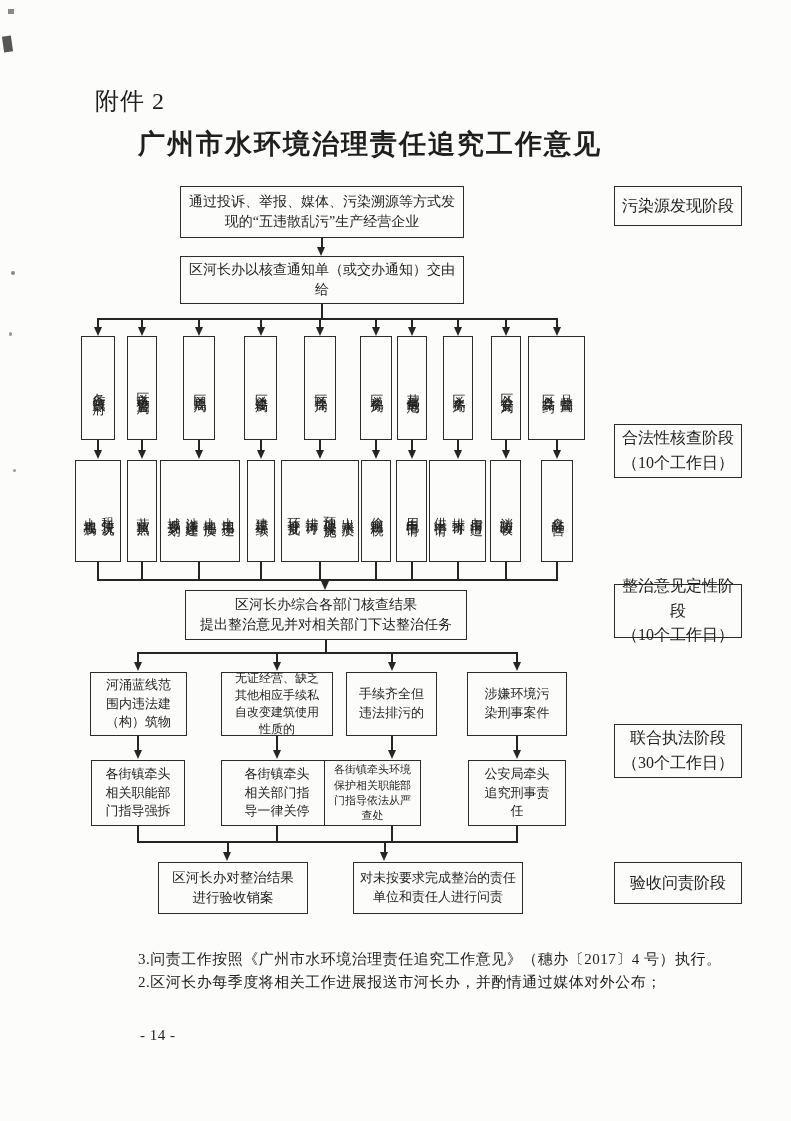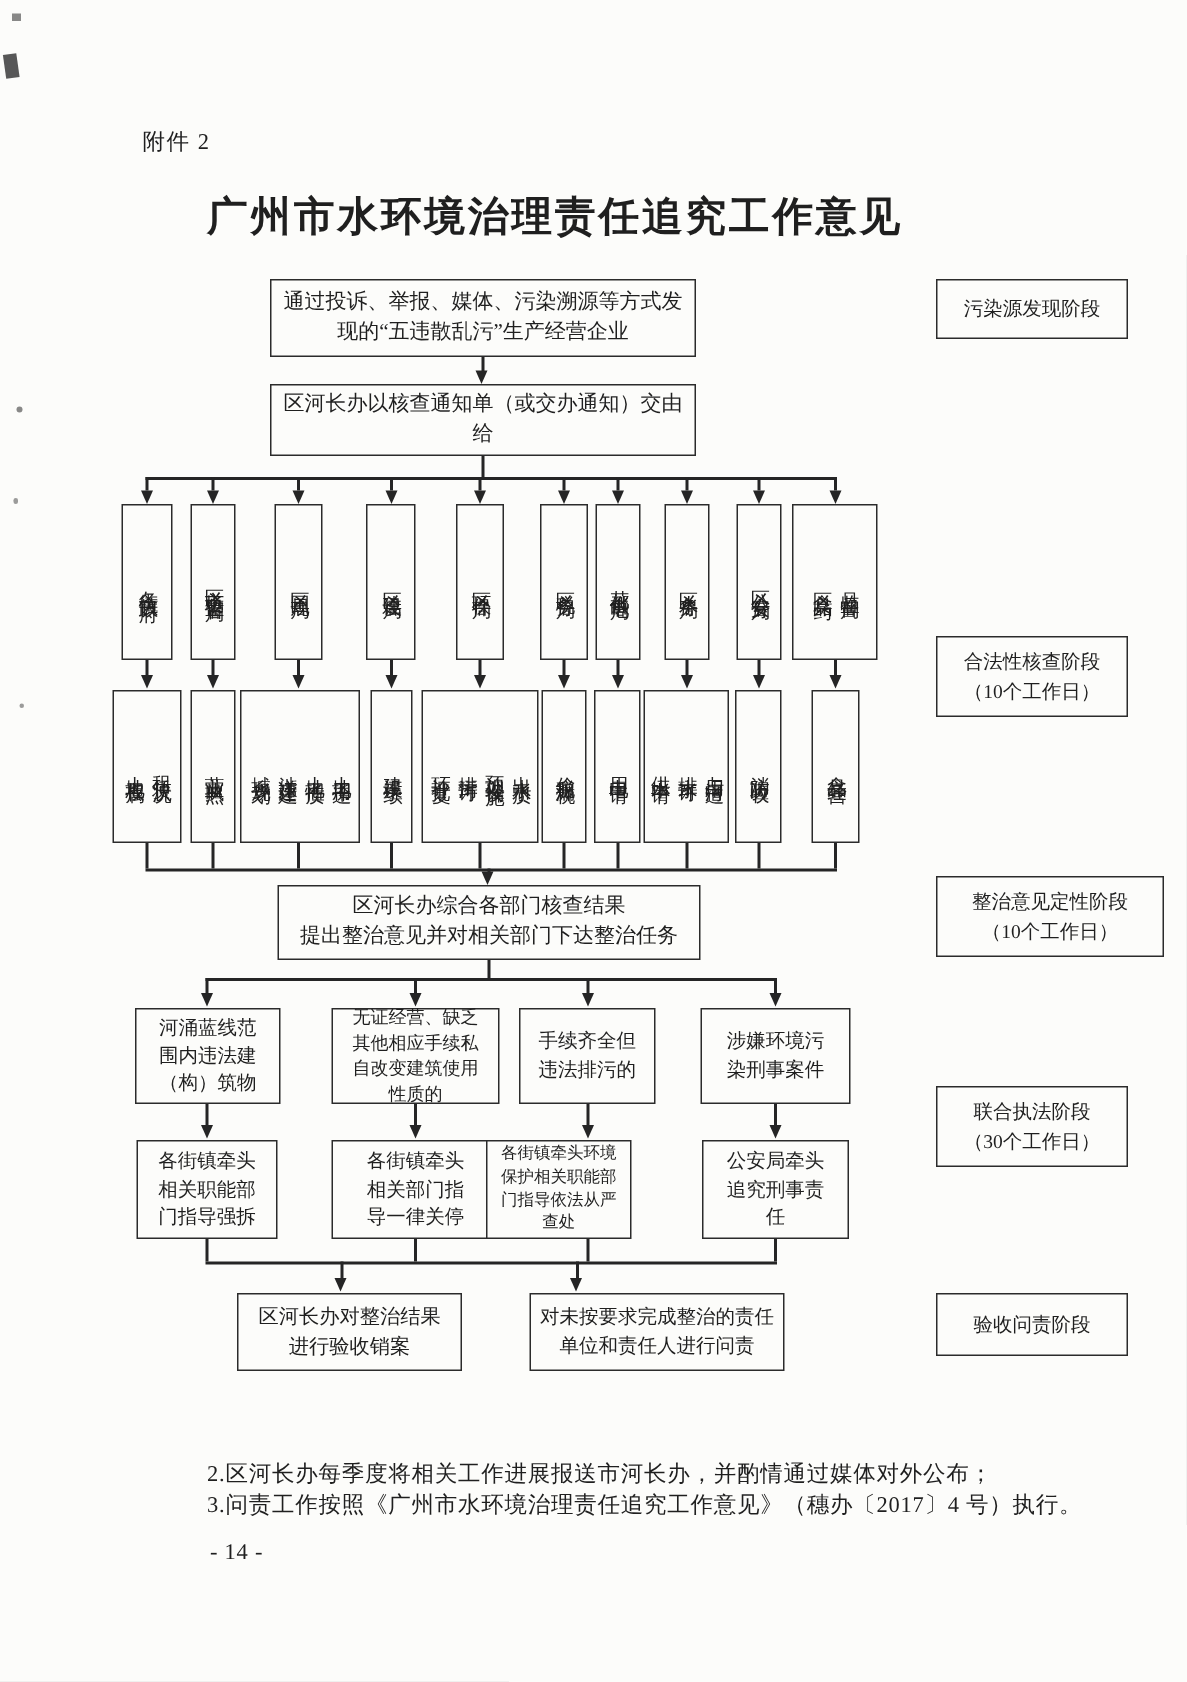--- a/index.html
+++ b/index.html
@@ -2,38 +2,38 @@
 <html><head>
 <meta charset="utf-8">
 <style>
   html,body{margin:0;padding:0;background:#e8e8e6;}
   #page{
     position:relative;width:791px;height:1121px;margin:0 auto;
     background:#fcfcfa;overflow:hidden;
     font-family:"Liberation Serif","DejaVu Serif",serif;
     color:#1f1f1f;
   }
-  .attach{position:absolute;font-size:15px;letter-spacing:1px;}
+  .attach{position:absolute;font-size:24px;letter-spacing:1px;}
   .title{
     position:absolute;left:90px;top:126px;width:560px;text-align:center;
     font-family:"Liberation Sans","DejaVu Sans",sans-serif;
     font-size:27px;font-weight:700;letter-spacing:2px;
   }
   .fbox{
     position:absolute;border:1.5px solid #2b2b2b;background:#fcfcfa;
     display:flex;align-items:center;justify-content:center;
     box-sizing:border-box;text-align:center;
   }
   .hbox{white-space:pre-line;font-size:14px;line-height:1.45;padding:2px 4px;}
   .vbox{flex-direction:row;gap:3px;padding:4px 1px;}
   .vcol{
     writing-mode:vertical-rl;text-orientation:upright;
     font-size:13px;line-height:1.15;letter-spacing:2px;
   }
-  .stage{font-size:13px;line-height:1.55;margin-left:10px;}
+  .stage{font-size:16px;line-height:1.55;}
   .small{font-size:12px;line-height:1.4;}
   .tiny{font-size:11px;line-height:1.4;}
   .vl{position:absolute;width:2px;background:#252525;}
   .hl{position:absolute;height:2px;background:#252525;}
   .ah{
     position:absolute;width:0;height:0;
     border-left:4.5px solid transparent;border-right:4.5px solid transparent;
     border-top:9px solid #252525;
   }
   .note{position:absolute;font-size:15px;white-space:nowrap;letter-spacing:.5px;}
@@ -250,23 +250,23 @@
     <div class="ah" style="left:380px;top:852px;"></div>
 
   <div class="fbox hbox" style="left:158px;top:862px;width:150px;height:52px;font-size:13.5px;">区河长办对整治结果
 进行验收销案</div>
   <div class="fbox hbox" style="left:353px;top:862px;width:170px;height:52px;font-size:13px;">对未按要求完成整治的责任
 单位和责任人进行问责</div>
 
   <div class="fbox hbox stage" style="left:614px;top:186px;width:128px;height:40px;">污染源发现阶段</div>
   <div class="fbox hbox stage" style="left:614px;top:424px;width:128px;height:54px;">合法性核查阶段
 （10个工作日）</div>
-  <div class="fbox hbox stage" style="left:614px;top:584px;width:152px;height:54px;">整治意见定性阶段
+  <div class="fbox hbox stage" style="left:614px;top:584px;width:128px;height:54px;">整治意见定性阶段
 （10个工作日）</div>
   <div class="fbox hbox stage" style="left:614px;top:724px;width:128px;height:54px;">联合执法阶段
 （30个工作日）</div>
   <div class="fbox hbox stage" style="left:614px;top:862px;width:128px;height:42px;">验收问责阶段</div>
 
   <div class="note" style="left:138px;top:973px;">2.区河长办每季度将相关工作进展报送市河长办，并酌情通过媒体对外公布；</div>
-  <div class="note" style="left:138px;top:994px;">3.问责工作按照《广州市水环境治理责任追究工作意见》（穗办〔2017〕4 号）执行。</div>
+  <div class="note" style="left:138px;top:950px;">3.问责工作按照《广州市水环境治理责任追究工作意见》（穗办〔2017〕4 号）执行。</div>
   <div class="note" style="left:140px;top:1027px;">- 14 -</div>
 
 </div>
 
 </body></html>

